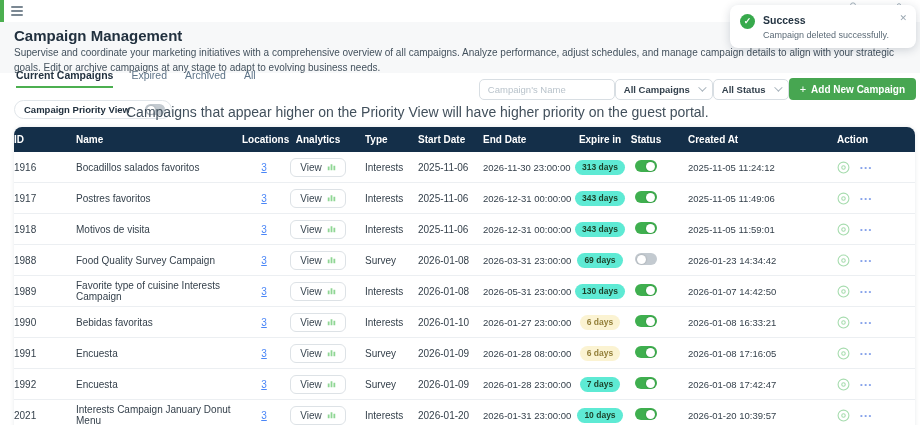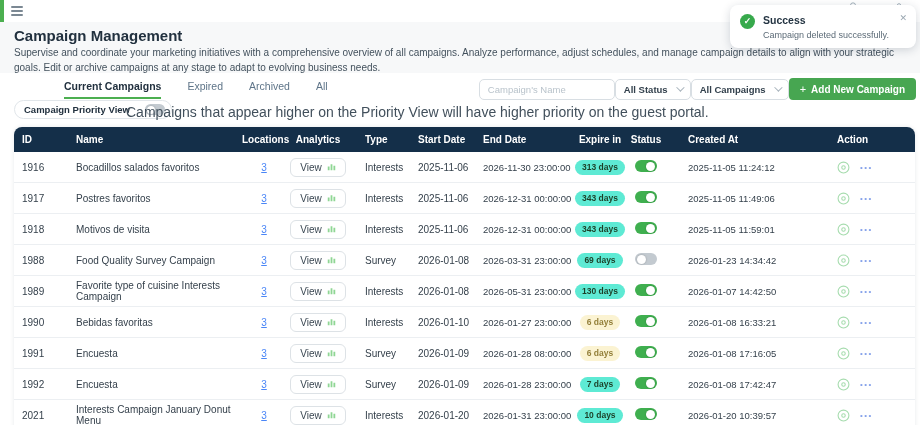--- a/index.html
+++ b/index.html
@@ -24,21 +24,21 @@
   
   .toast { position:absolute; top:5px; right:4px; width:186px; height:43px; background:#fff;
     border-radius:8px; box-shadow:0 2px 10px rgba(20,40,60,.18); z-index:20; }
   .toast-check { position:absolute; left:10px; top:9px; width:15px; height:15px; border-radius:50%;
     background:#37a94c; color:#fff; font-size:9px; line-height:15px; text-align:center; font-weight:bold; }
   .toast-title { position:absolute; left:33px; top:9px; font-size:10.5px; font-weight:bold; color:#243442; }
   .toast-msg { position:absolute; left:33px; top:25px; font-size:9px; color:#5c6b77; }
   .toast-close { position:absolute; right:9px; top:8px; font-size:9px; color:#9aa7b1; cursor:pointer; }
 
   
-  .tabs { position:absolute; left:16px; top:80px; display:flex; gap:26px;margin-left:48px; }
+  .tabs { position:absolute; left:16px; top:69px; display:flex; gap:18px; }
   .tab { font-size:10.5px; color:#5e7488; padding-bottom:5px; cursor:pointer; }
   .tab.active { color:#22313f; font-weight:bold; border-bottom:2px solid #4caf50; }
 
   .filters { position:absolute; top:78px; right:4px; display:flex; align-items:center; gap:0; }
   .search-box { width:136px; height:21px; border:1px solid #d8dee3; border-radius:5px;
     font-size:9.5px; padding:0 8px; color:#3c4a56; outline:none; font-family:inherit; }
   .search-box::placeholder { color:#b9c3cb; }
   .select-box { height:21px; border:1px solid #d8dee3; border-radius:5px; background:#fff;
     display:flex; align-items:center; gap:8px; padding:0 8px; cursor:pointer; }
   .select-box .sel-label { font-size:9.5px; font-weight:bold; color:#33414d; }
@@ -63,21 +63,21 @@
   .toggle.off { background:#c3cad0; } .toggle.off .knob { left:2px; }
 
   
   .table { position:absolute; left:14px; top:127px; width:901px; background:#fff;
     border-radius:8px 8px 0 0; box-shadow:0 0 4px rgba(20,40,60,.10); }
   .thead { display:grid; grid-template-columns:46px 182px 44px 64px 54px 70px 100px 52px 40px 148px 101px;
     height:25px; background:#142f49; border-radius:8px 8px 0 0; align-items:center;
     color:#fff; font-size:10px; font-weight:bold; }
   .trow { display:grid; grid-template-columns:46px 182px 44px 64px 54px 70px 100px 52px 40px 148px 101px;
     height:31px; align-items:center; border-bottom:1px solid #eceff2; font-size:10px; color:#333f4a; background:#fff; }
-  .c-id { padding-left:8px; }
+  .c-id { }
   .c-name { padding-left:16px; }
   .c-center { text-align:center; }
   .c-type { padding-left:15px; }
   .c-start { padding-left:14px; }
   .c-end { padding-left:9px; font-size:9.5px; }
   .c-created { padding-left:22px; font-size:9.5px; }
   .c-action { padding-left:23px; display:flex; align-items:center; gap:10px; }
 
   .loc-link { color:#4a86f7; text-decoration:underline; cursor:pointer; }
   .view-btn { display:inline-flex; align-items:flex-end; gap:5px; border:1px solid #dde2e6; border-radius:6px;
@@ -129,25 +129,25 @@
   <div class="tabs">
     <div class="tab active">Current Campaigns</div>
     <div class="tab">Expired</div>
     <div class="tab">Archived</div>
     <div class="tab">All</div>
   </div>
 
   <div class="filters">
     <input class="search-box" type="text" placeholder="Campaign's Name" style="">
     <div class="select-box">
+      <span class="sel-label">All Campaigns</span>
+      <span class="chev"></span>
+    </div>
+    <div class="select-box">
       <span class="sel-label">All Status</span>
-      <span class="chev"></span>
-    </div>
-    <div class="select-box">
-      <span class="sel-label">All Campaigns</span>
       <span class="chev"></span>
     </div>
     <button class="add-btn">
       <span class="plus">+</span>
       <span>Add New Campaign</span>
     </button>
   </div>
 
   <div class="priority-pill">
     <span class="priority-label">Campaign Priority View</span>

